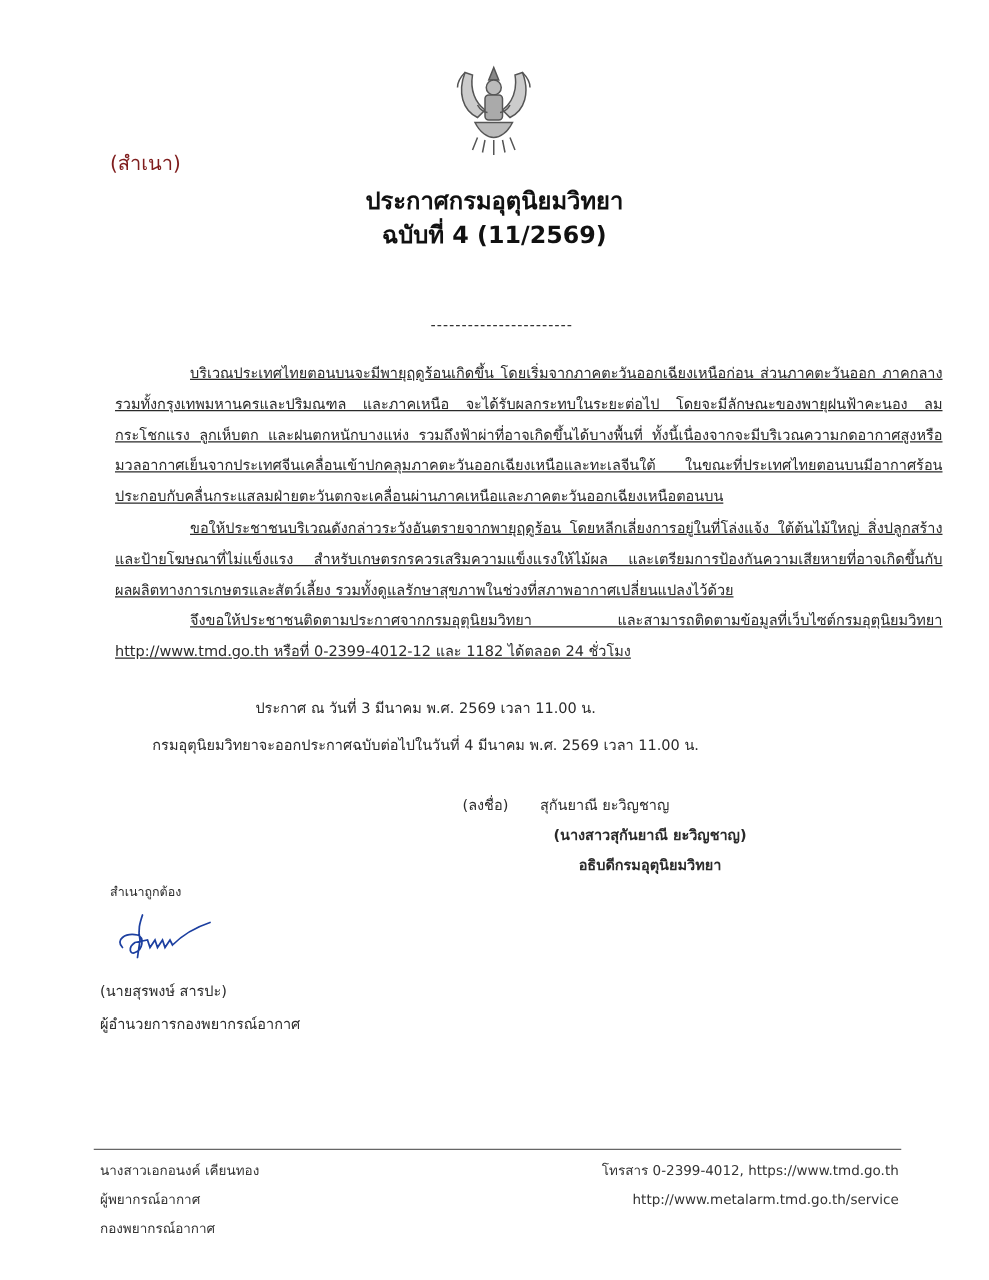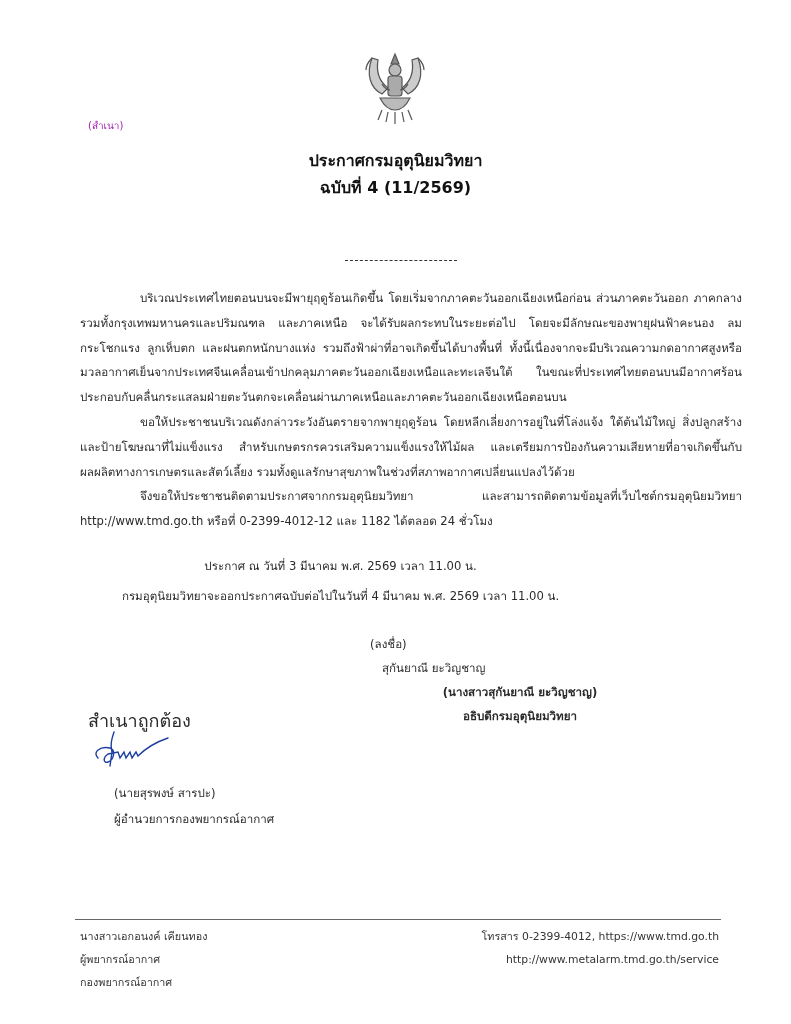--- a/index.html
+++ b/index.html
@@ -2,35 +2,35 @@
 <html><head>
 <meta charset="utf-8">
 <style>
   html, body { margin:0; padding:0; }
   body {
     width:791px; height:1024px; background:#ffffff; position:relative; overflow:hidden;
     font-family:"DejaVu Sans", "Liberation Sans", sans-serif; color:#1a1a1a;
   }
   .abs { position:absolute; }
   .emblem { left:352px; top:44px; width:86px; height:86px; }
-  .copy-label { left:88px; top:118px; font-size:10px; color:#a21caf; }
+  .copy-label { left:88px; top:118px; font-size:16px; color:#7f1d1d; }
   .title-block { left:0; width:791px; top:148px; text-align:center; }
-  .title-block div { font-weight:bold; font-size:16px; line-height:26.5px; color:#111; }
+  .title-block div { font-weight:bold; font-size:19px; line-height:26.5px; color:#111; }
   .dash-rule { left:345px; top:260px; width:112px; border-top:1.5px dashed #333; }
-  .body-text { left:80px; top:286px; width:662px; font-size:11.6px; line-height:24.8px; color:#2a2a2a; }
+  .body-text { left:92px; top:286px; width:662px; font-size:11.6px; line-height:24.8px; color:#2a2a2a;text-decoration:underline; }
   .body-text p { margin:0; text-align:justify; text-align-last:left; }
   .body-text p .indent { display:inline-block; width:60px; }
   .date-lines { left:0; width:681px; top:551px; text-align:center; font-size:11.6px; line-height:30px; color:#2a2a2a; }
   .sign-block { left:370px; top:632px; width:300px; font-size:11.6px; line-height:24px; color:#2a2a2a; }
-  .sign-row { display:flex;flex-direction:column; }
+  .sign-row { display:flex; }
   .sign-row .lbl { width:50px; }
   .sign-center { text-align:center; width:300px;font-weight:bold; }
-  .certified { left:88px; top:706px; font-size:18px; color:#2a2a2a; }
+  .certified { left:88px; top:706px; font-size:10px; color:#2a2a2a; }
   .signature { left:90px; top:728px; width:90px; height:42px; }
-  .officer { left:80px; top:780px; font-size:11.6px; line-height:26px; color:#2a2a2a;margin-left:34px; }
+  .officer { left:80px; top:780px; font-size:11.6px; line-height:26px; color:#2a2a2a; }
   .footer-rule { left:75px; top:919px; width:646px; border-top:1px solid #666; }
   .footer-left { left:80px; top:925px; font-size:10.8px; line-height:23px; color:#333; }
   .footer-right { left:440px; width:279px; top:925px; font-size:10.8px; line-height:23px; color:#333; text-align:right; }
 </style>
 </head>
 <body>
 
 <div class="abs emblem">
   <svg width="86" height="86" viewBox="0 0 86 86">
     <g fill="none" stroke="#555" stroke-width="1.2">

